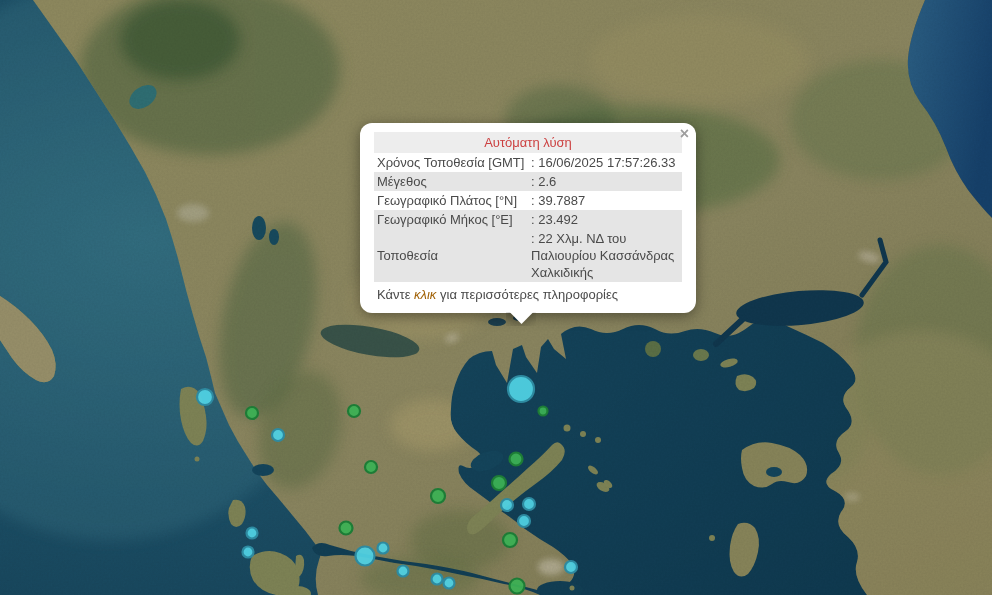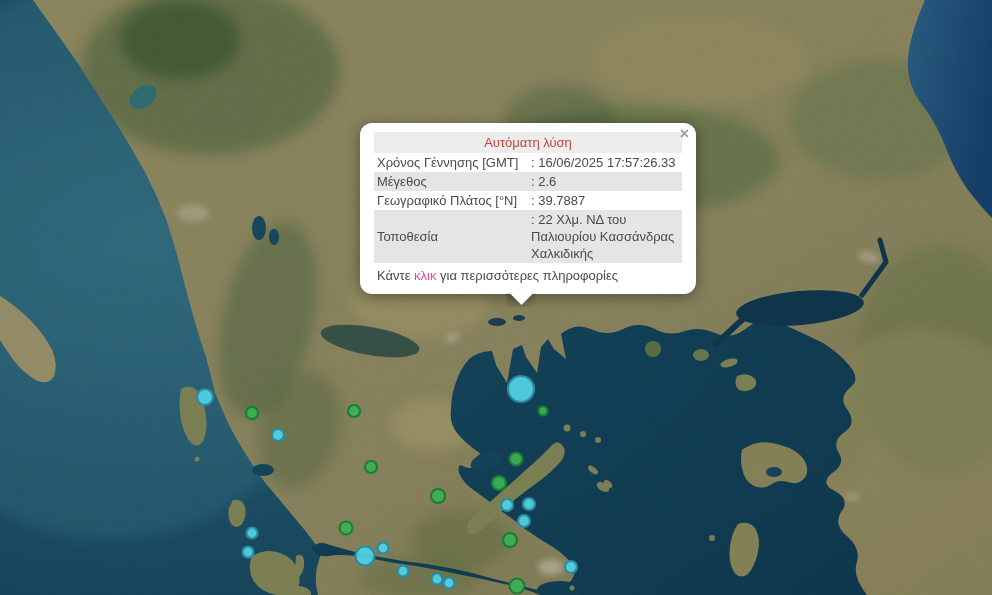--- a/index.html
+++ b/index.html
@@ -25,21 +25,21 @@
   .popup table { border-collapse:collapse; width:100%; table-layout:fixed; }
   .popup td { padding:1px 2px 1px 3px; vertical-align:middle; }
   .popup tr.stripe td { background:#e5e5e5; }
   .popup .ttl td {
     text-align:center; color:#cc4141; background:#ededed;
     height:19px; padding:1px 13px;
   }
   .popup td.lbl { width:112px; }
   .popup td.val { }
   .popup-footer { margin-top:4px; padding-left:3px; }
-  .popup-footer a { color:#ec4899; text-decoration:none; cursor:pointer; }
+  .popup-footer a { color:#a16207; text-decoration:none; cursor:pointer;font-style:italic; }
   .tip-wrap {
     position:absolute; left:146px; bottom:-13px;
     width:30px; height:14px; overflow:hidden; pointer-events:none;
   }
   .tip {
     width:19px; height:19px; background:#fff;
     transform:rotate(45deg); margin:-11px auto 0 auto;
     box-shadow:0 3px 14px rgba(0,0,0,.4);
   }
 </style>
@@ -192,30 +192,34 @@
   </svg>
 
   <div class="popup">
     <a class="popup-close">×</a>
     <table>
       <tbody>
         <tr class="ttl">
           <td colspan="2">Αυτόματη λύση</td>
         </tr>
         <tr>
-          <td class="lbl">Χρόνος Γέννησης [GMT]</td>
+          <td class="lbl">Χρόνος Τοποθεσία [GMT]</td>
           <td class="val">: 16/06/2025 17:57:26.33</td>
         </tr>
         <tr class="stripe">
           <td class="lbl">Μέγεθος</td>
           <td class="val">: 2.6</td>
         </tr>
         <tr>
           <td class="lbl">Γεωγραφικό Πλάτος [°N]</td>
           <td class="val">: 39.7887</td>
+        </tr>
+        <tr class="stripe">
+          <td class="lbl">Γεωγραφικό Μήκος [°E]</td>
+          <td class="val">: 23.492</td>
         </tr>
         <tr class="stripe">
           <td class="lbl">Τοποθεσία</td>
           <td class="val">: 22 Χλμ. ΝΔ του Παλιουρίου Κασσάνδρας Χαλκιδικής</td>
         </tr>
       </tbody>
     </table>
     <div class="popup-footer">
       <span>Κάντε </span><a>κλικ</a><span> για περισσότερες πληροφορίες</span>
     </div>

